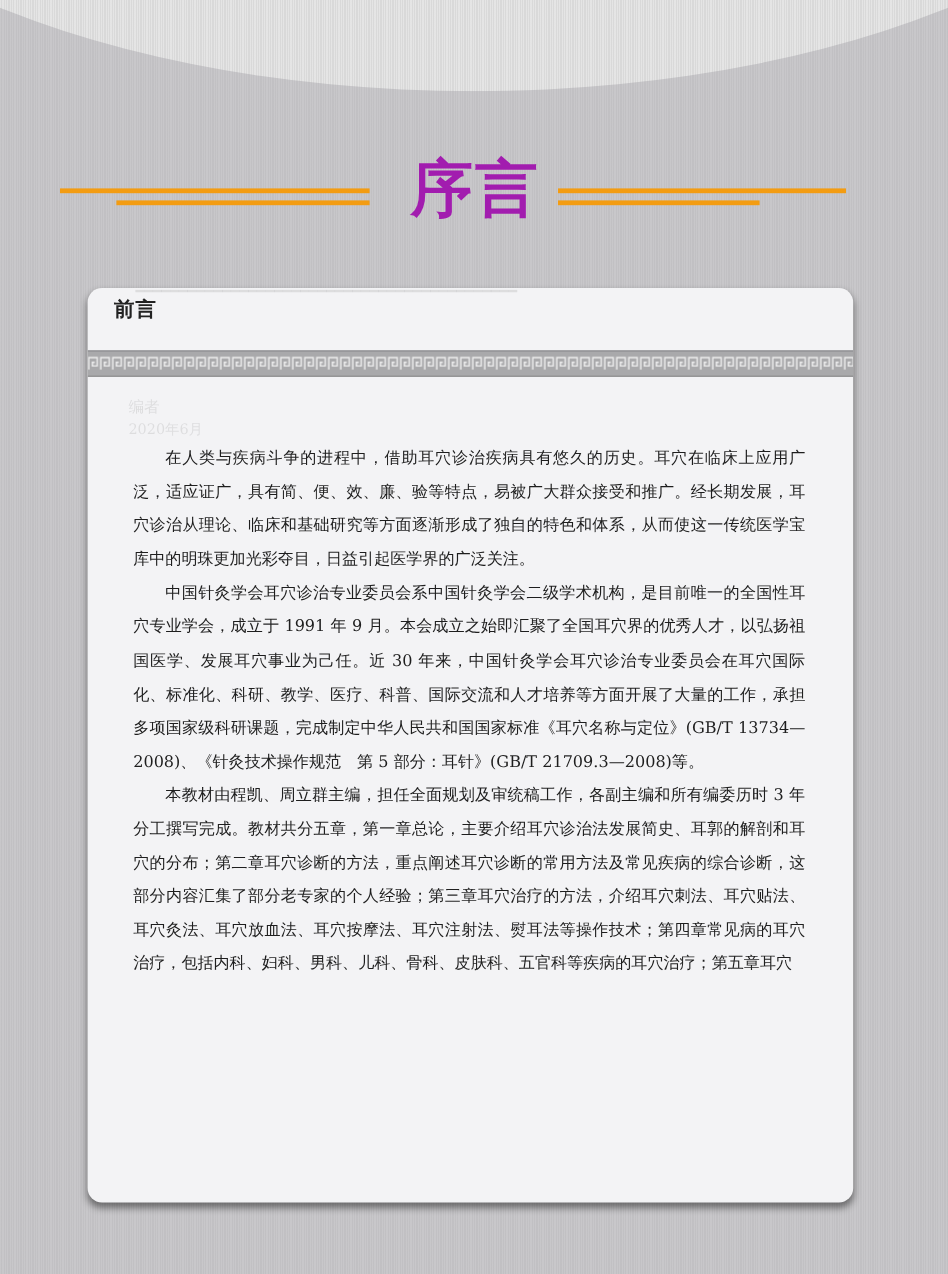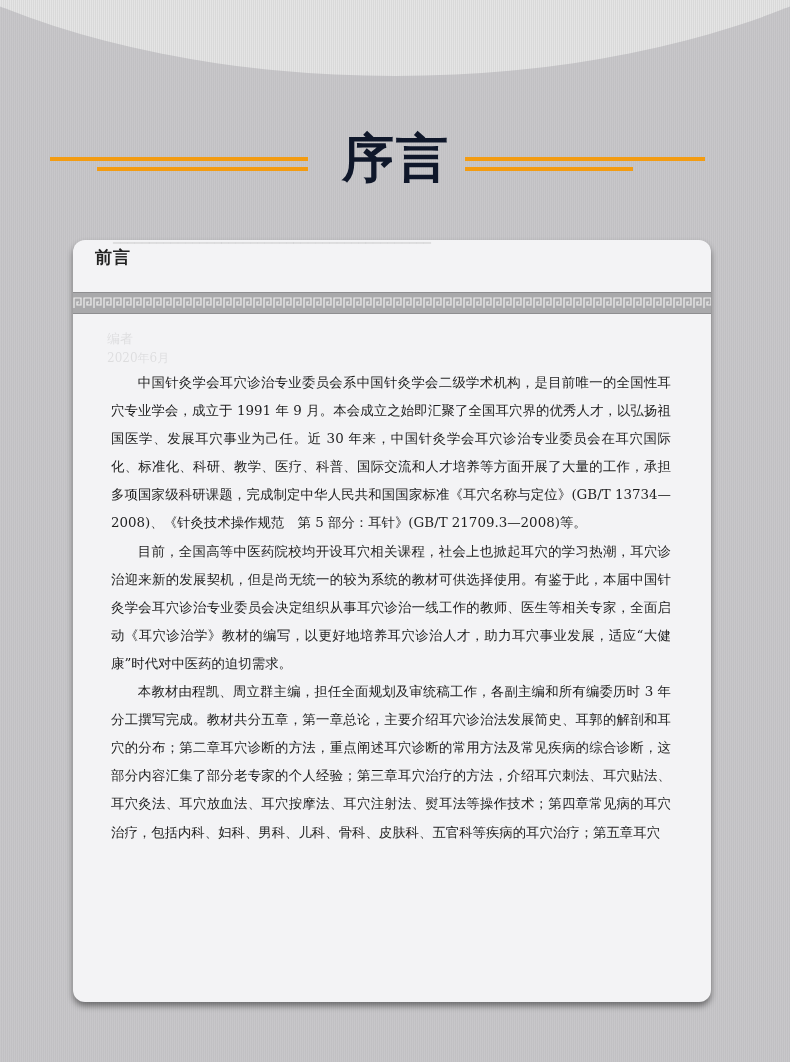--- a/index.html
+++ b/index.html
@@ -23,21 +23,21 @@
     left: 0; top: 128px; width: 790px; height: 70px;
   }
   .rule {
     position: absolute; height: 4px; background: #f39c12;
   }
   .title-text {
     position: absolute;
     left: 326px; top: 0; width: 140px;
     text-align: center;
     font-family: "DejaVu Sans", "Liberation Sans", sans-serif;
-    font-size: 52px; font-weight: bold; color: #0f172a;
+    font-size: 52px; font-weight: bold; color: #a21caf;
     line-height: 60px; letter-spacing: 2px;
   }
   .card {
     position: absolute;
     left: 73px; top: 240px;
     width: 638px; height: 762px;
     background: #f3f3f5;
     border-radius: 12px;
     box-shadow: 0 4px 6px rgba(0,0,0,0.45);
     overflow: hidden;
@@ -95,17 +95,17 @@
       <defs>
         <pattern id="gk" x="0" y="0" width="10" height="20" patternUnits="userSpaceOnUse">
           <path d="M1 15 V5 H8 V12 H4 V9 H6" fill="none" stroke="#eeeeee" stroke-width="1.2"></path>
         </pattern>
       </defs>
       <rect x="0" y="0" width="638" height="20" fill="url(#gk)"></rect>
     </svg>
   </div>
 
   <div class="body-text">
+    <p>在人类与疾病斗争的进程中，借助耳穴诊治疾病具有悠久的历史。耳穴在临床上应用广泛，适应证广，具有简、便、效、廉、验等特点，易被广大群众接受和推广。经长期发展，耳穴诊治从理论、临床和基础研究等方面逐渐形成了独自的特色和体系，从而使这一传统医学宝库中的明珠更加光彩夺目，日益引起医学界的广泛关注。</p>
     <p>中国针灸学会耳穴诊治专业委员会系中国针灸学会二级学术机构，是目前唯一的全国性耳穴专业学会，成立于 1991 年 9 月。本会成立之始即汇聚了全国耳穴界的优秀人才，以弘扬祖国医学、发展耳穴事业为己任。近 30 年来，中国针灸学会耳穴诊治专业委员会在耳穴国际化、标准化、科研、教学、医疗、科普、国际交流和人才培养等方面开展了大量的工作，承担多项国家级科研课题，完成制定中华人民共和国国家标准《耳穴名称与定位》(GB/T 13734—2008)、《针灸技术操作规范　第 5 部分：耳针》(GB/T 21709.3—2008)等。</p>
-    <p>目前，全国高等中医药院校均开设耳穴相关课程，社会上也掀起耳穴的学习热潮，耳穴诊治迎来新的发展契机，但是尚无统一的较为系统的教材可供选择使用。有鉴于此，本届中国针灸学会耳穴诊治专业委员会决定组织从事耳穴诊治一线工作的教师、医生等相关专家，全面启动《耳穴诊治学》教材的编写，以更好地培养耳穴诊治人才，助力耳穴事业发展，适应“大健康”时代对中医药的迫切需求。</p>
     <p>本教材由程凯、周立群主编，担任全面规划及审统稿工作，各副主编和所有编委历时 3 年分工撰写完成。教材共分五章，第一章总论，主要介绍耳穴诊治法发展简史、耳郭的解剖和耳穴的分布；第二章耳穴诊断的方法，重点阐述耳穴诊断的常用方法及常见疾病的综合诊断，这部分内容汇集了部分老专家的个人经验；第三章耳穴治疗的方法，介绍耳穴刺法、耳穴贴法、耳穴灸法、耳穴放血法、耳穴按摩法、耳穴注射法、熨耳法等操作技术；第四章常见病的耳穴治疗，包括内科、妇科、男科、儿科、骨科、皮肤科、五官科等疾病的耳穴治疗；第五章耳穴</p>
   </div>
 </div>
 
 </body></html>

